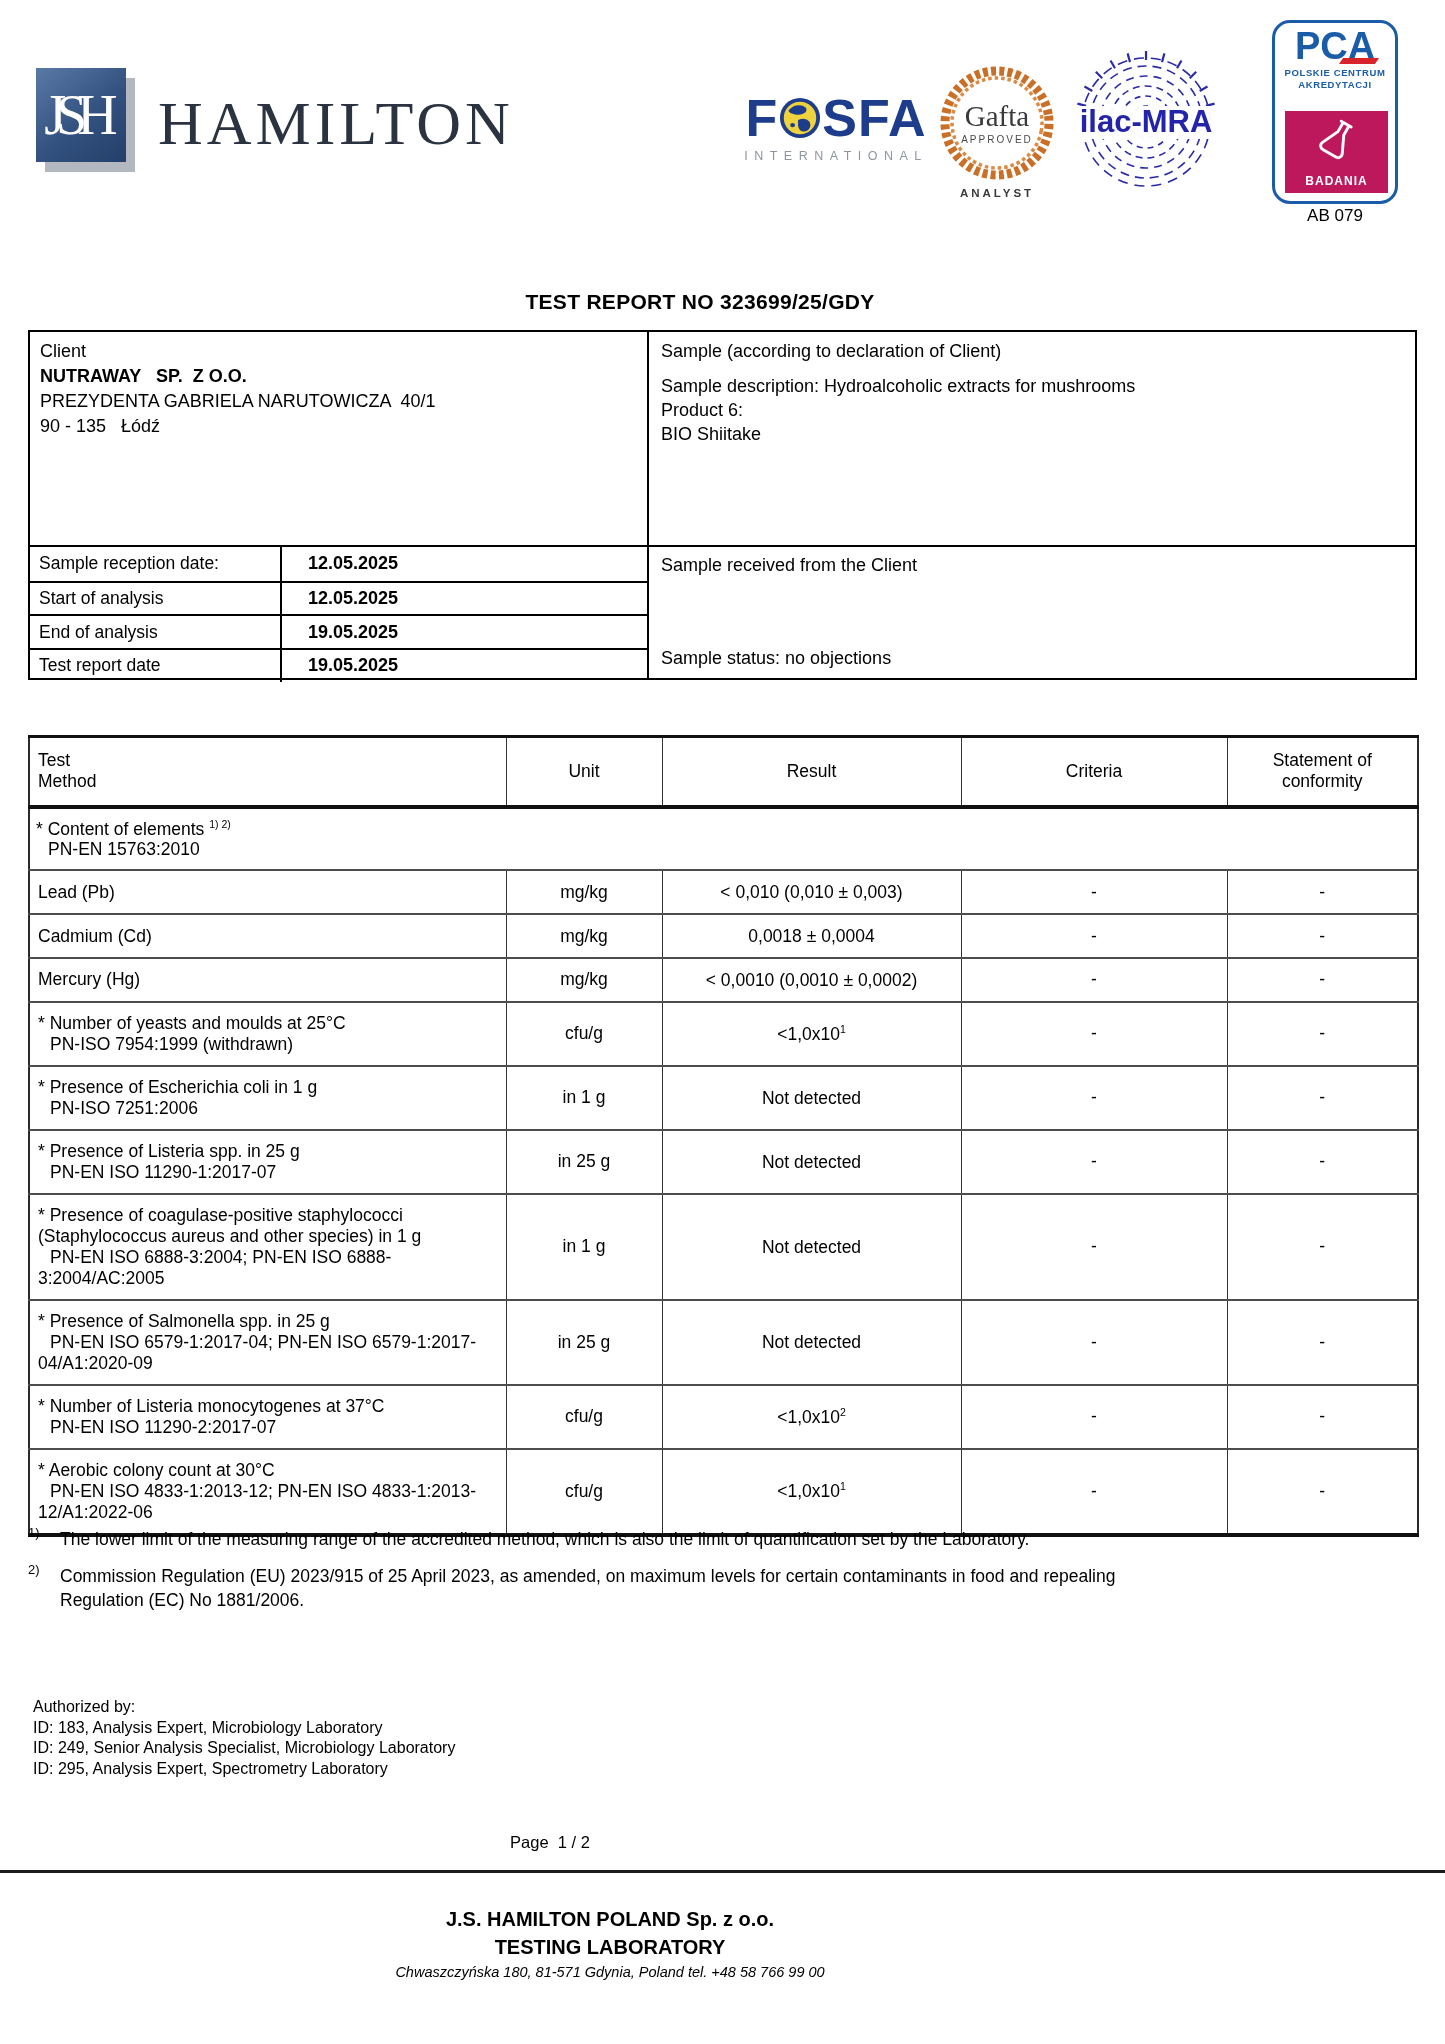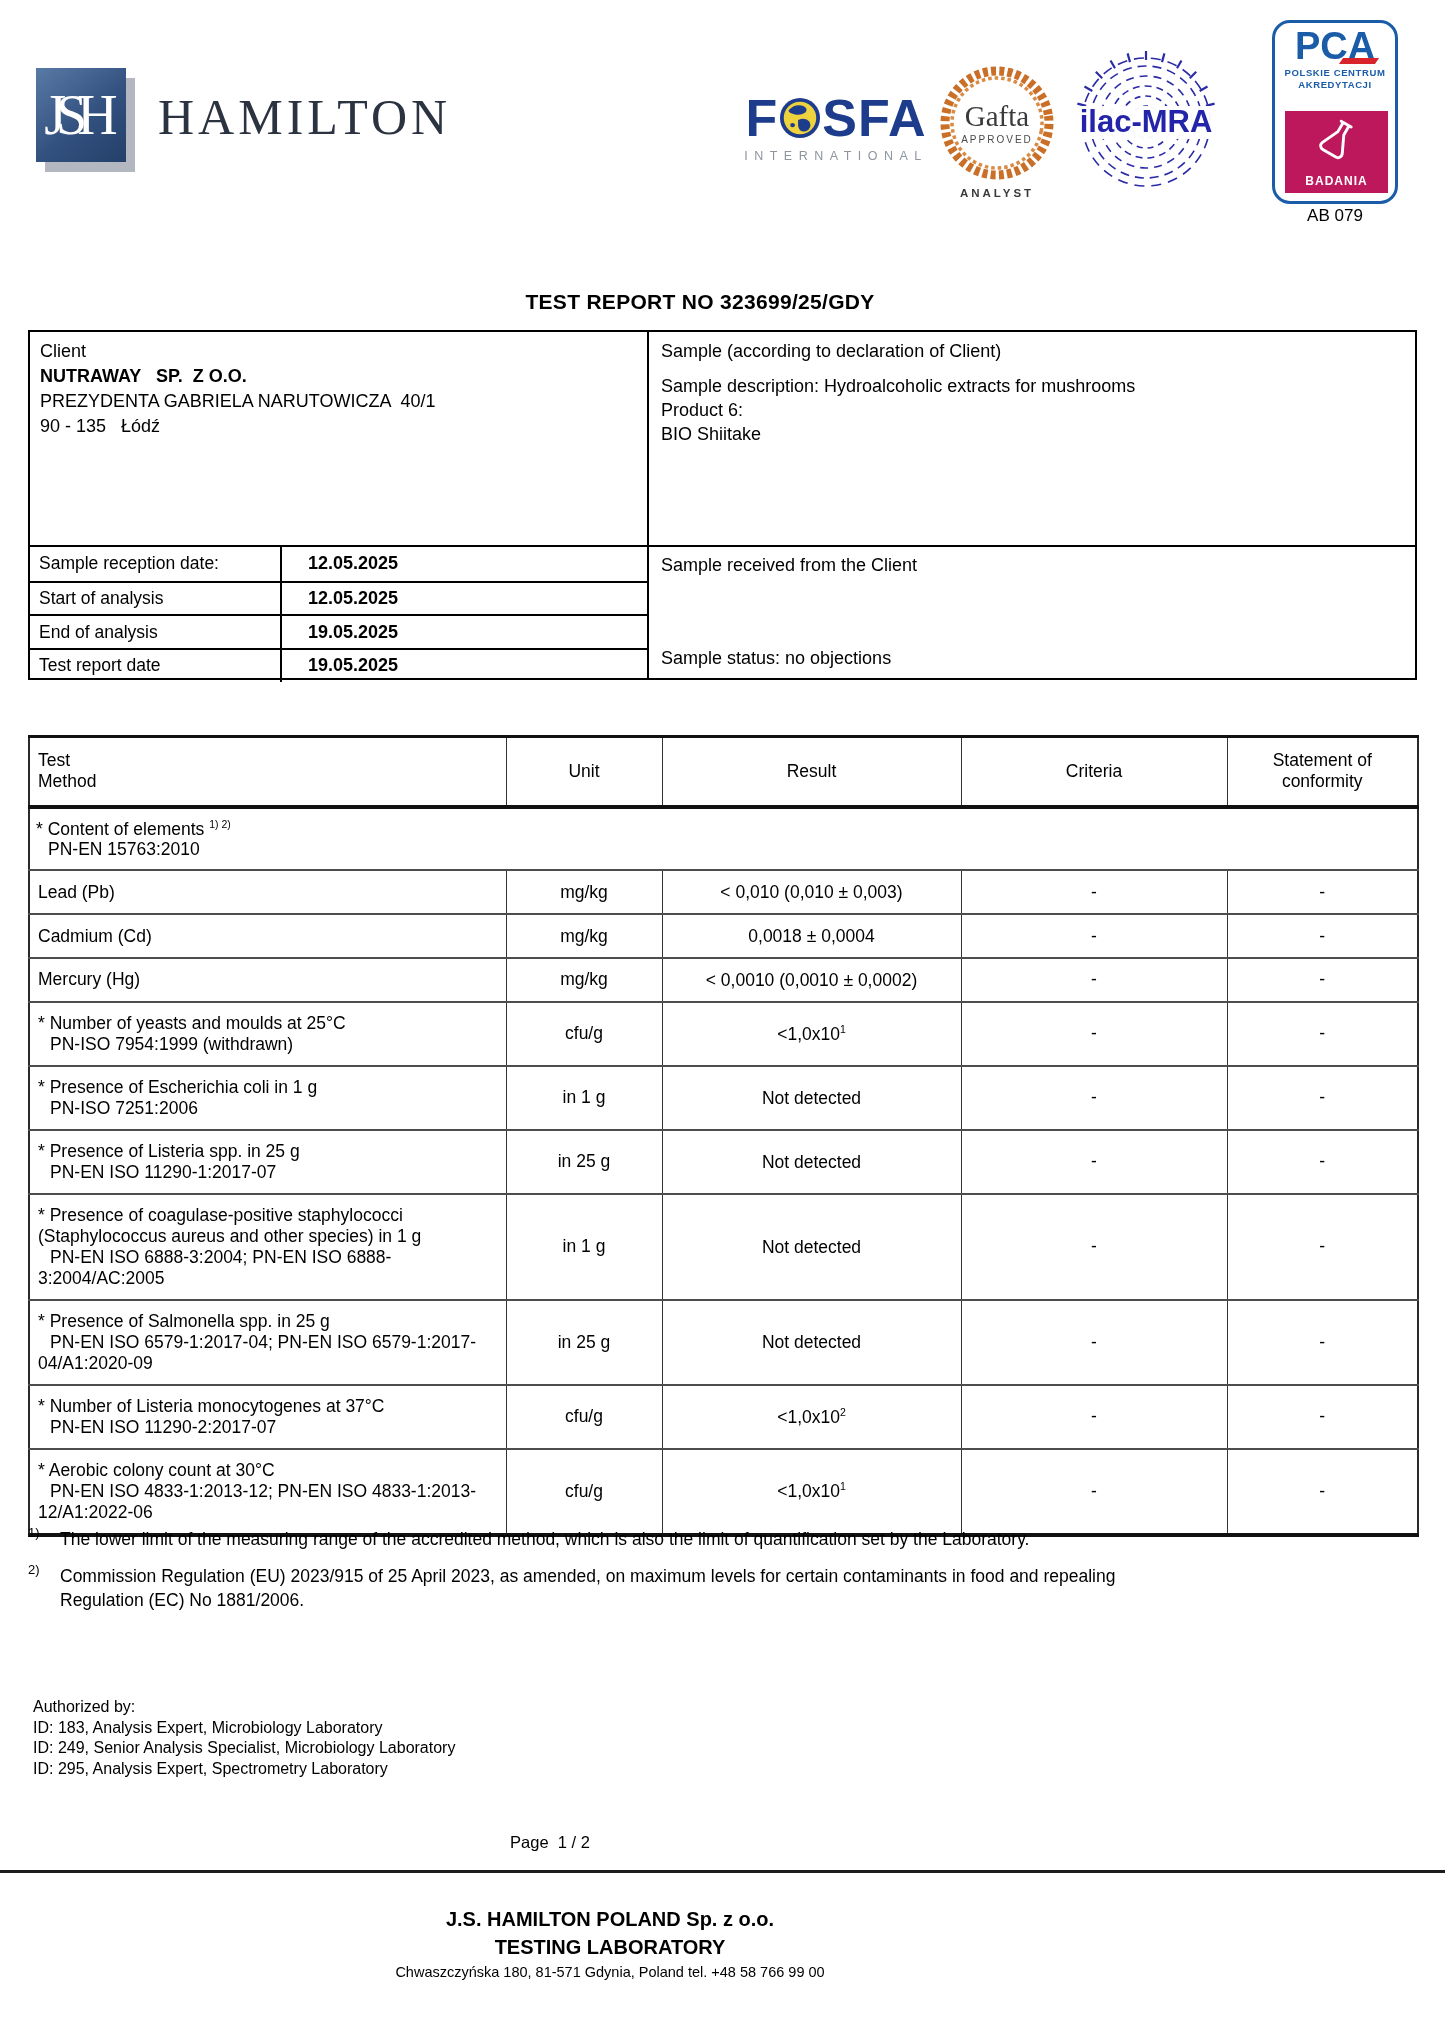--- a/index.html
+++ b/index.html
@@ -11,21 +11,21 @@
   .pre { white-space:pre-wrap; }
 
   
   .jsh-logo { position:absolute; left:36px; top:68px; width:102px; height:106px; }
   .jsh-shadow { position:absolute; left:9px; top:10px; width:90px; height:94px; background:#b3b7bf; }
   .jsh-square { position:absolute; left:0; top:0; width:90px; height:94px;
     background:linear-gradient(140deg,#5a7aa6 0%, #33517f 55%, #23406a 100%);
     display:flex; align-items:center; justify-content:center; }
   .jsh-mono { font-family:"Liberation Serif", serif; font-size:56px; color:#fff; letter-spacing:-10px; padding-right:10px; }
   .hamilton { position:absolute; left:158px; top:92px; font-family:"Liberation Serif", serif;
-    font-size:50px; line-height:1; color:#2c3340; letter-spacing:4px; }
+    font-size:62px; line-height:1; color:#2c3340; letter-spacing:4px; }
 
   .fosfa { position:absolute; left:738px; top:92px; width:196px; text-align:center; }
   .fosfa-word { display:flex; align-items:center; justify-content:center; font-size:52px; line-height:1;
     font-weight:bold; color:#1d3d8c; letter-spacing:1px; }
   .fosfa-globe { margin:0 1px; }
   .fosfa-intl { margin-top:5px; font-size:12.5px; letter-spacing:6.5px; color:#8e959e; }
 
   .gafta-wrap { position:absolute; left:936px; top:64px; width:122px; text-align:center; }
   .gafta-circle { position:relative; width:118px; height:118px; margin:0 auto; }
   .gafta-inner { position:absolute; left:0; top:0; width:118px; height:118px;
@@ -90,21 +90,21 @@
   .footnotes { position:absolute; left:28px; top:1528px; width:1362px; }
   .footnote { display:flex; margin-bottom:14px; }
   .fn-marker { width:32px; flex:none; font-size:13px; position:relative; top:-3px; }
   .fn-text { font-size:17.5px; line-height:1.34; max-width:1100px; }
   .authorized { position:absolute; left:33px; top:1697px; font-size:16px; line-height:20.5px; }
   .page-number { position:absolute; left:0; top:1833px; width:1100px; text-align:center; font-size:16.5px; }
   .footer-rule { position:absolute; left:0; right:0; top:1870px; height:3px; background:#1c1c1c; }
   .footer { position:absolute; left:0; top:1908px; width:1220px; text-align:center; }
   .footer-company { font-size:20px; font-weight:bold; margin-bottom:5px; }
   .footer-lab { font-size:20px; font-weight:bold; margin-bottom:5px; }
-  .footer-address { font-size:14.5px; }
+  .footer-address { font-size:14.5px;font-style:italic; }
 </style>
 </head>
 <body>
 
 <div class="page">
 
   <div class="jsh-logo">
     <div class="jsh-shadow"></div>
     <div class="jsh-square">
       <span class="jsh-mono">JSH</span>

